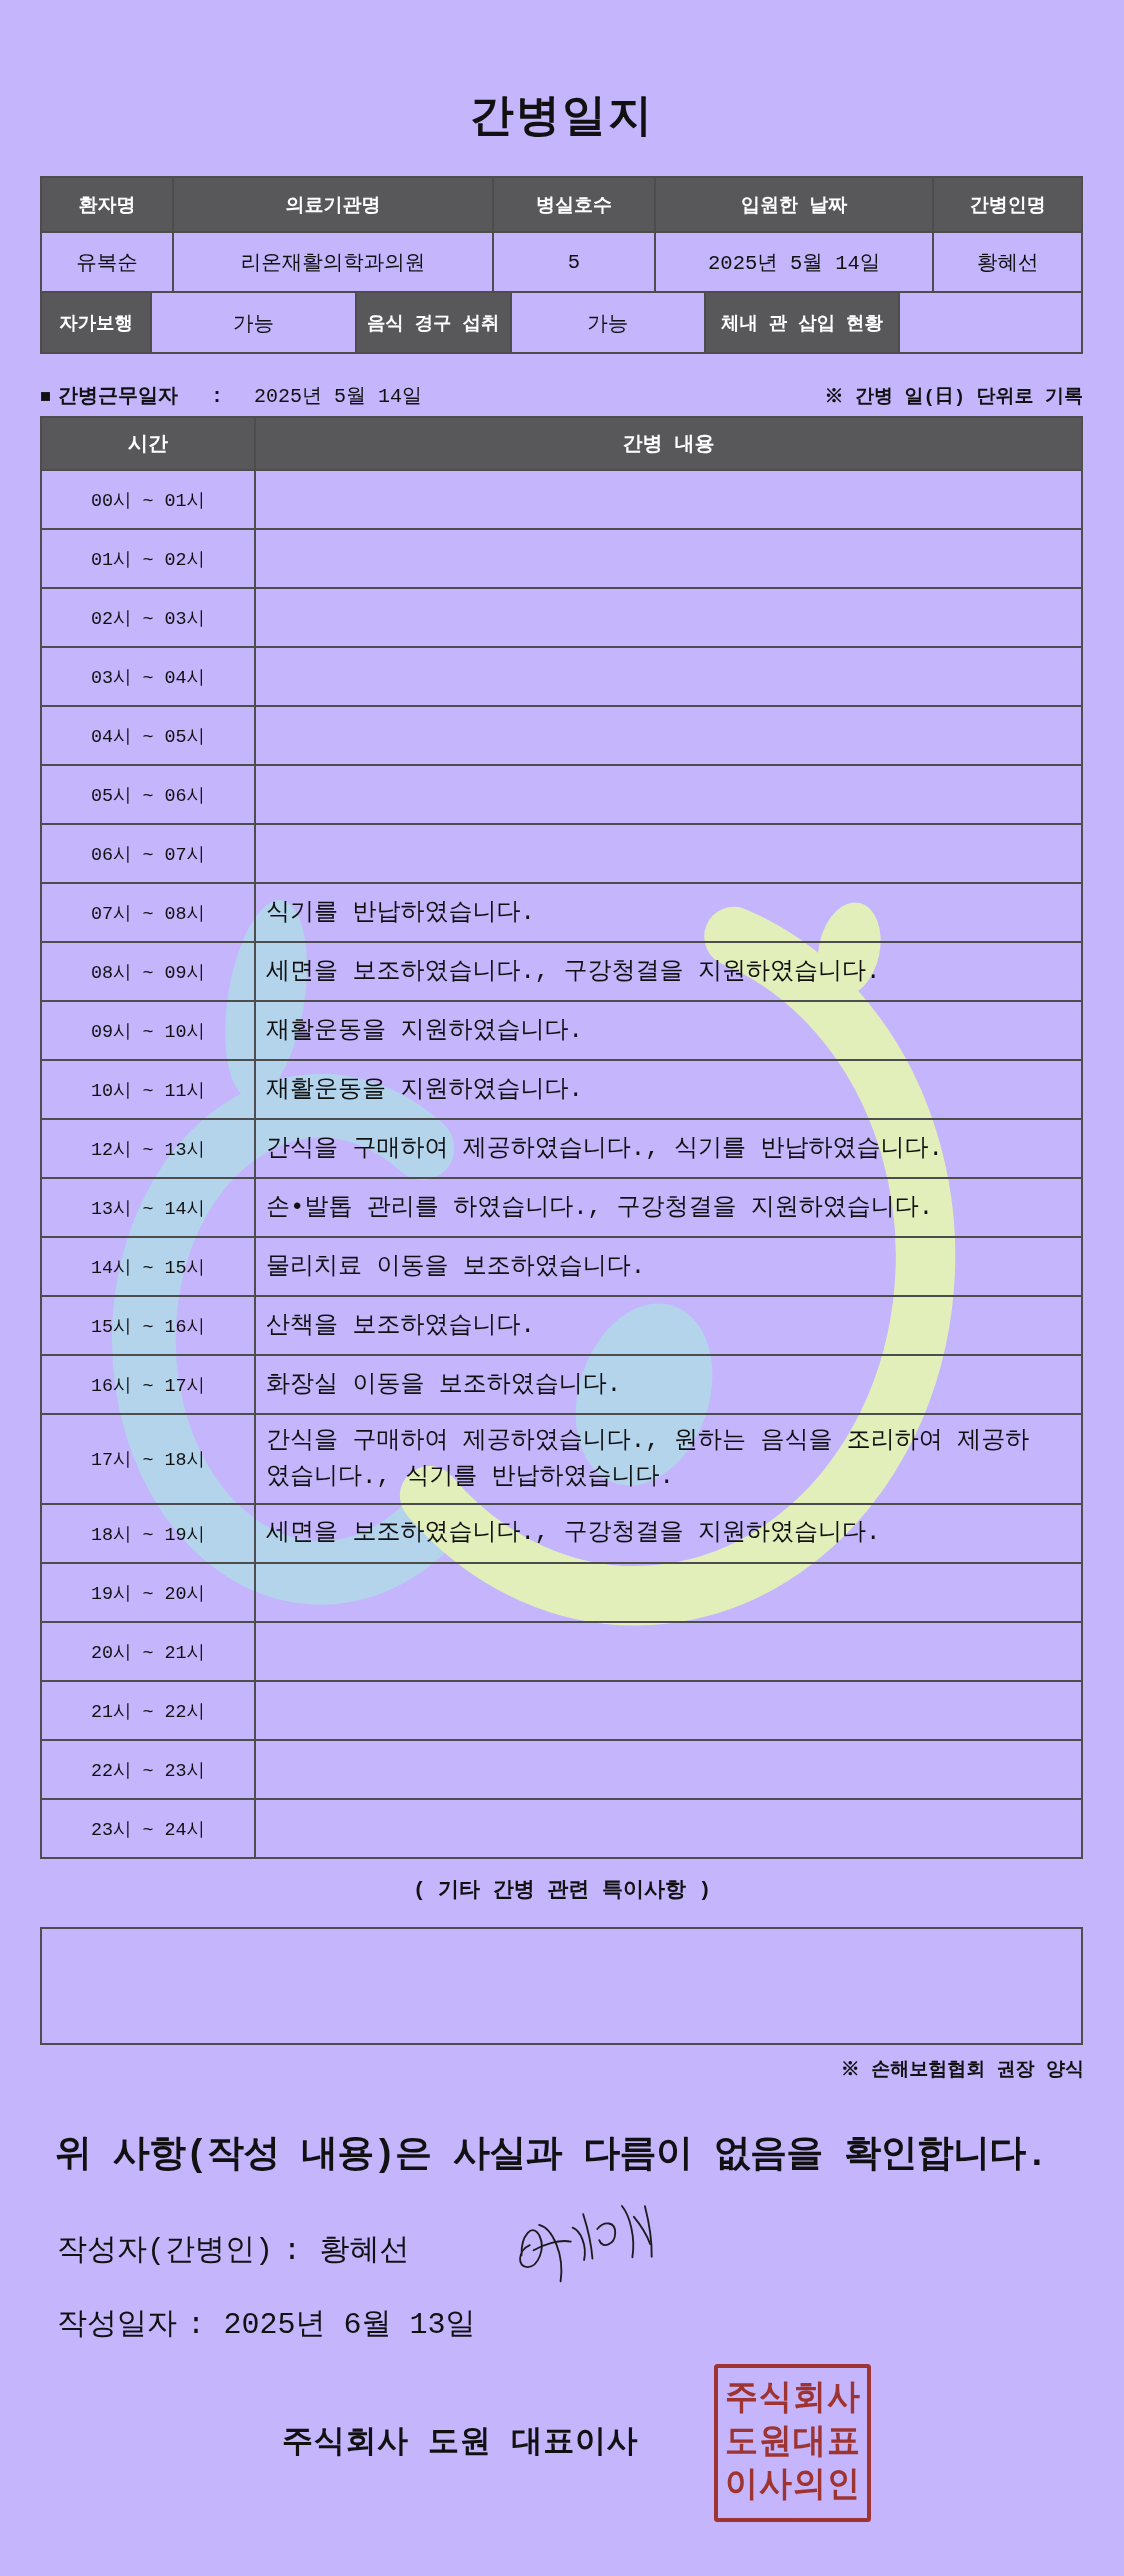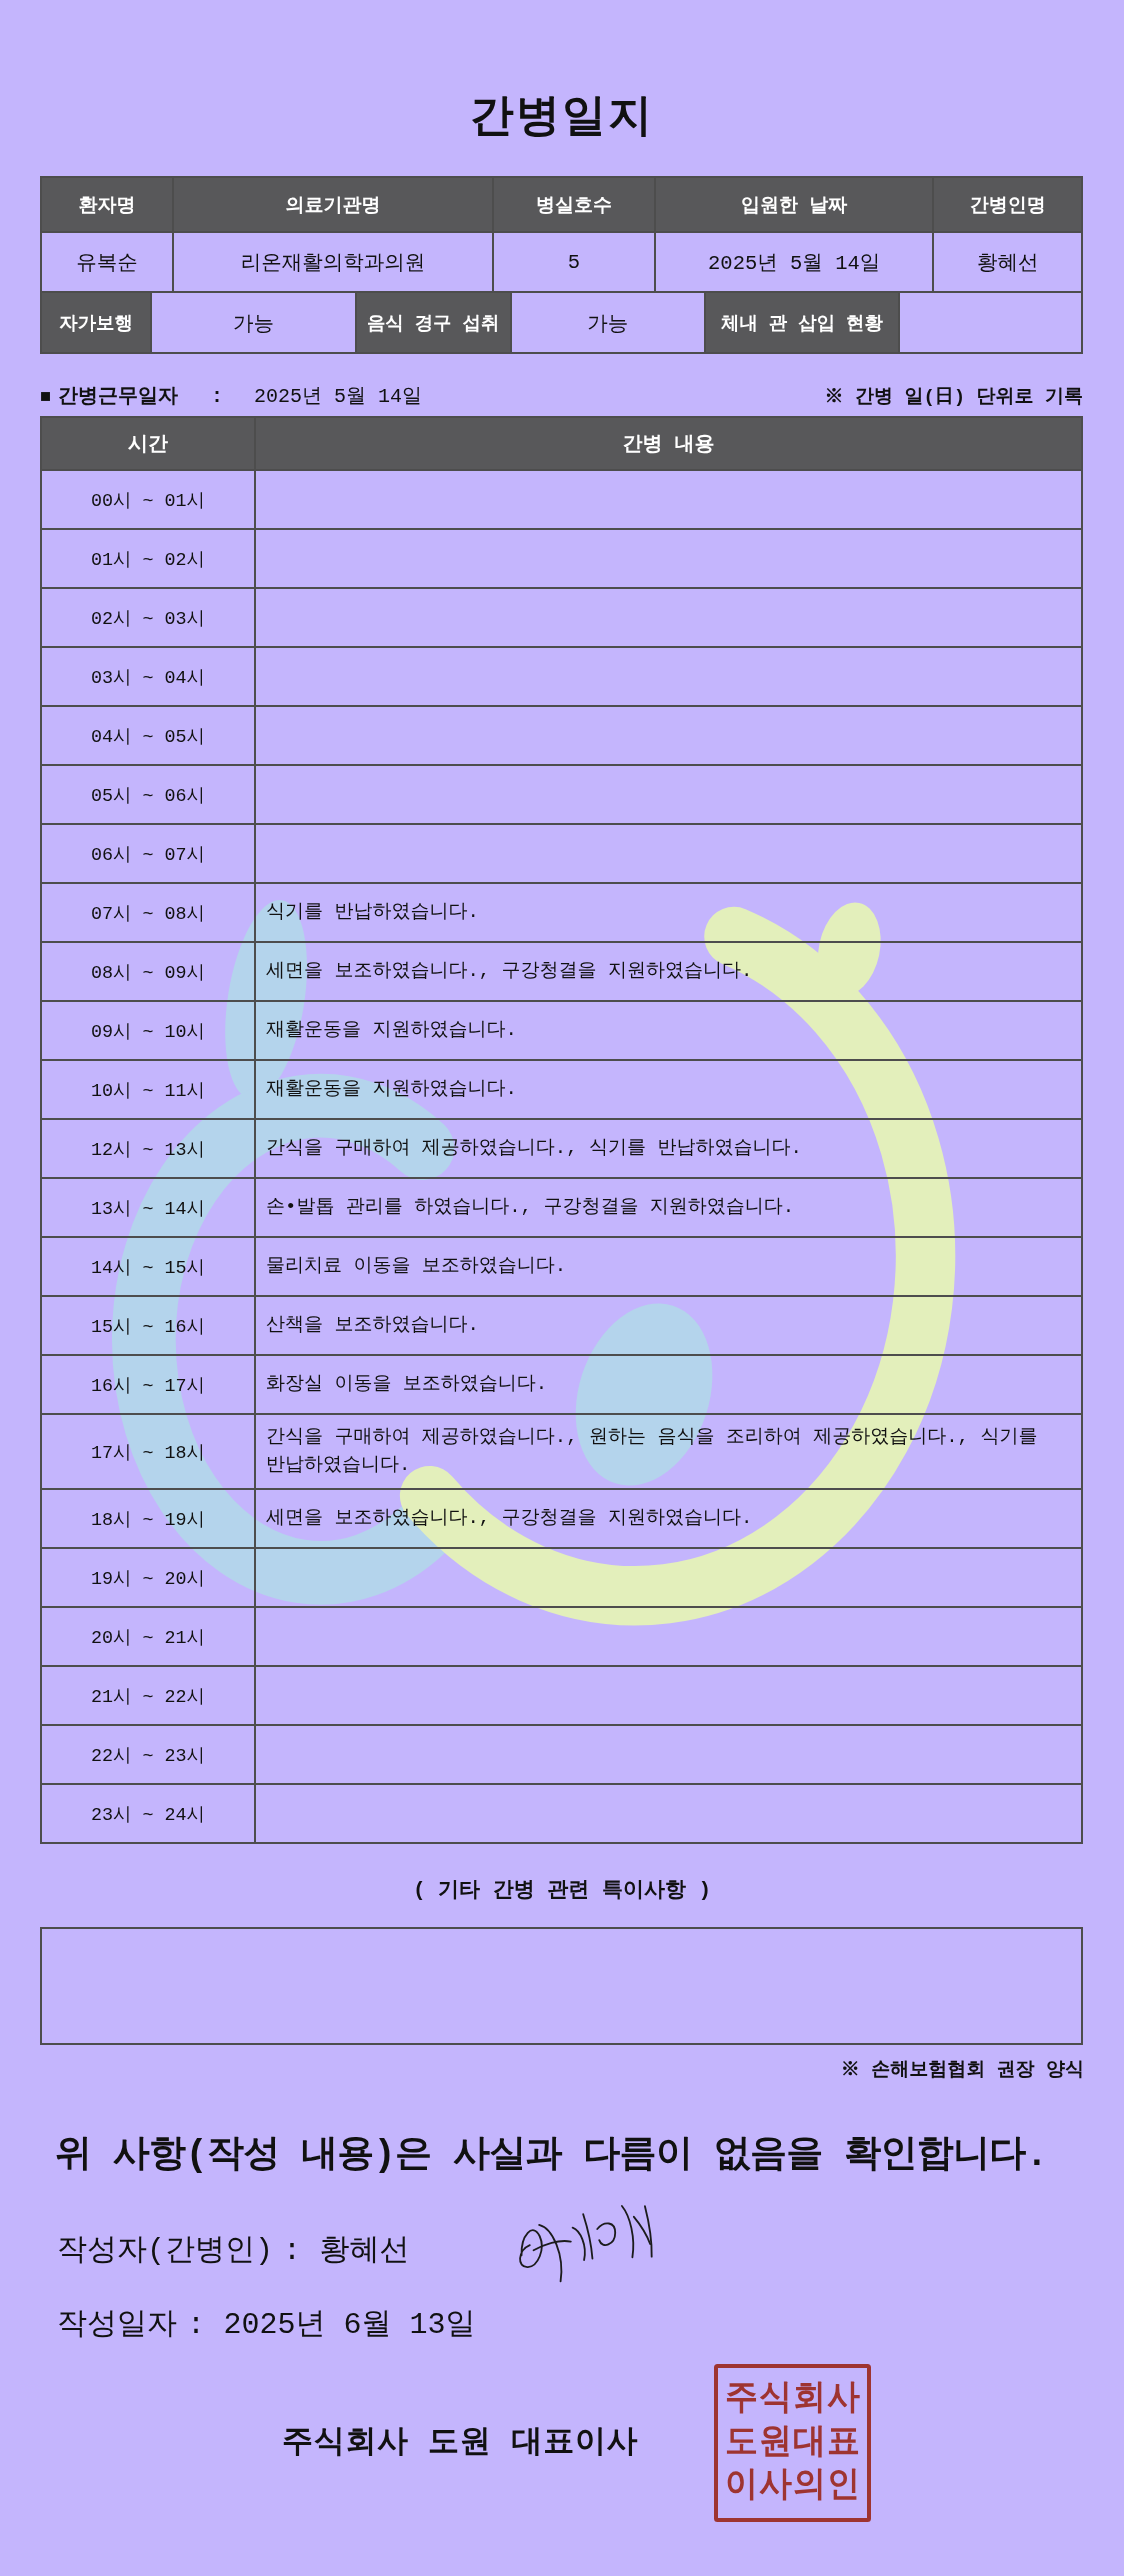--- a/index.html
+++ b/index.html
@@ -43,21 +43,21 @@
   .wd-value{font-size:20px;}
   .wd-note{margin-left:auto;font-size:19px;font-weight:600;}
   
   .ctable{position:absolute;left:40px;top:416px;width:1043px;border:2.1px solid var(--bd);box-sizing:border-box;background:transparent;}
   .ct-head{display:grid;grid-template-columns:212px 1fr;height:51px;background:var(--dark);color:#fff;}
   .ct-head > div{display:flex;align-items:center;justify-content:center;font-weight:700;font-size:20px;}
   .ct-row{display:grid;grid-template-columns:212px 1fr;min-height:57px;border-top:2.1px solid var(--bd);}
   .ct-time{display:flex;align-items:center;justify-content:center;font-size:18.4px;color:#111;}
   .ct-content{
     border-left:2.1px solid var(--bd);display:flex;align-items:center;
-    font-size:19px;line-height:1.5;padding:7.8px 32px 7.8px 10px;box-sizing:border-box;text-align:left;
+    font-size:24px;line-height:1.5;padding:7.8px 32px 7.8px 10px;box-sizing:border-box;text-align:left;
   }
   
   .notes-heading{position:absolute;top:1875px;left:0;width:100%;text-align:center;font-size:21px;font-weight:700;}
   .notes-box{position:absolute;left:40px;top:1927px;width:1043px;height:118px;border:2.1px solid var(--bd);box-sizing:border-box;}
   .form-note{position:absolute;top:2056px;right:40px;font-size:19px;font-weight:600;}
   
   .statement{position:absolute;left:55px;top:2128px;font-size:37px;font-weight:800;letter-spacing:-0.7px;}
   .writer-line{position:absolute;left:57px;top:2229px;font-size:30px;font-weight:500;display:flex;align-items:baseline;}
   .writer-colon{margin:0 18.4px 0 10px;}
   .date-line{position:absolute;left:57px;top:2303px;font-size:30px;font-weight:500;display:flex;align-items:baseline;}

